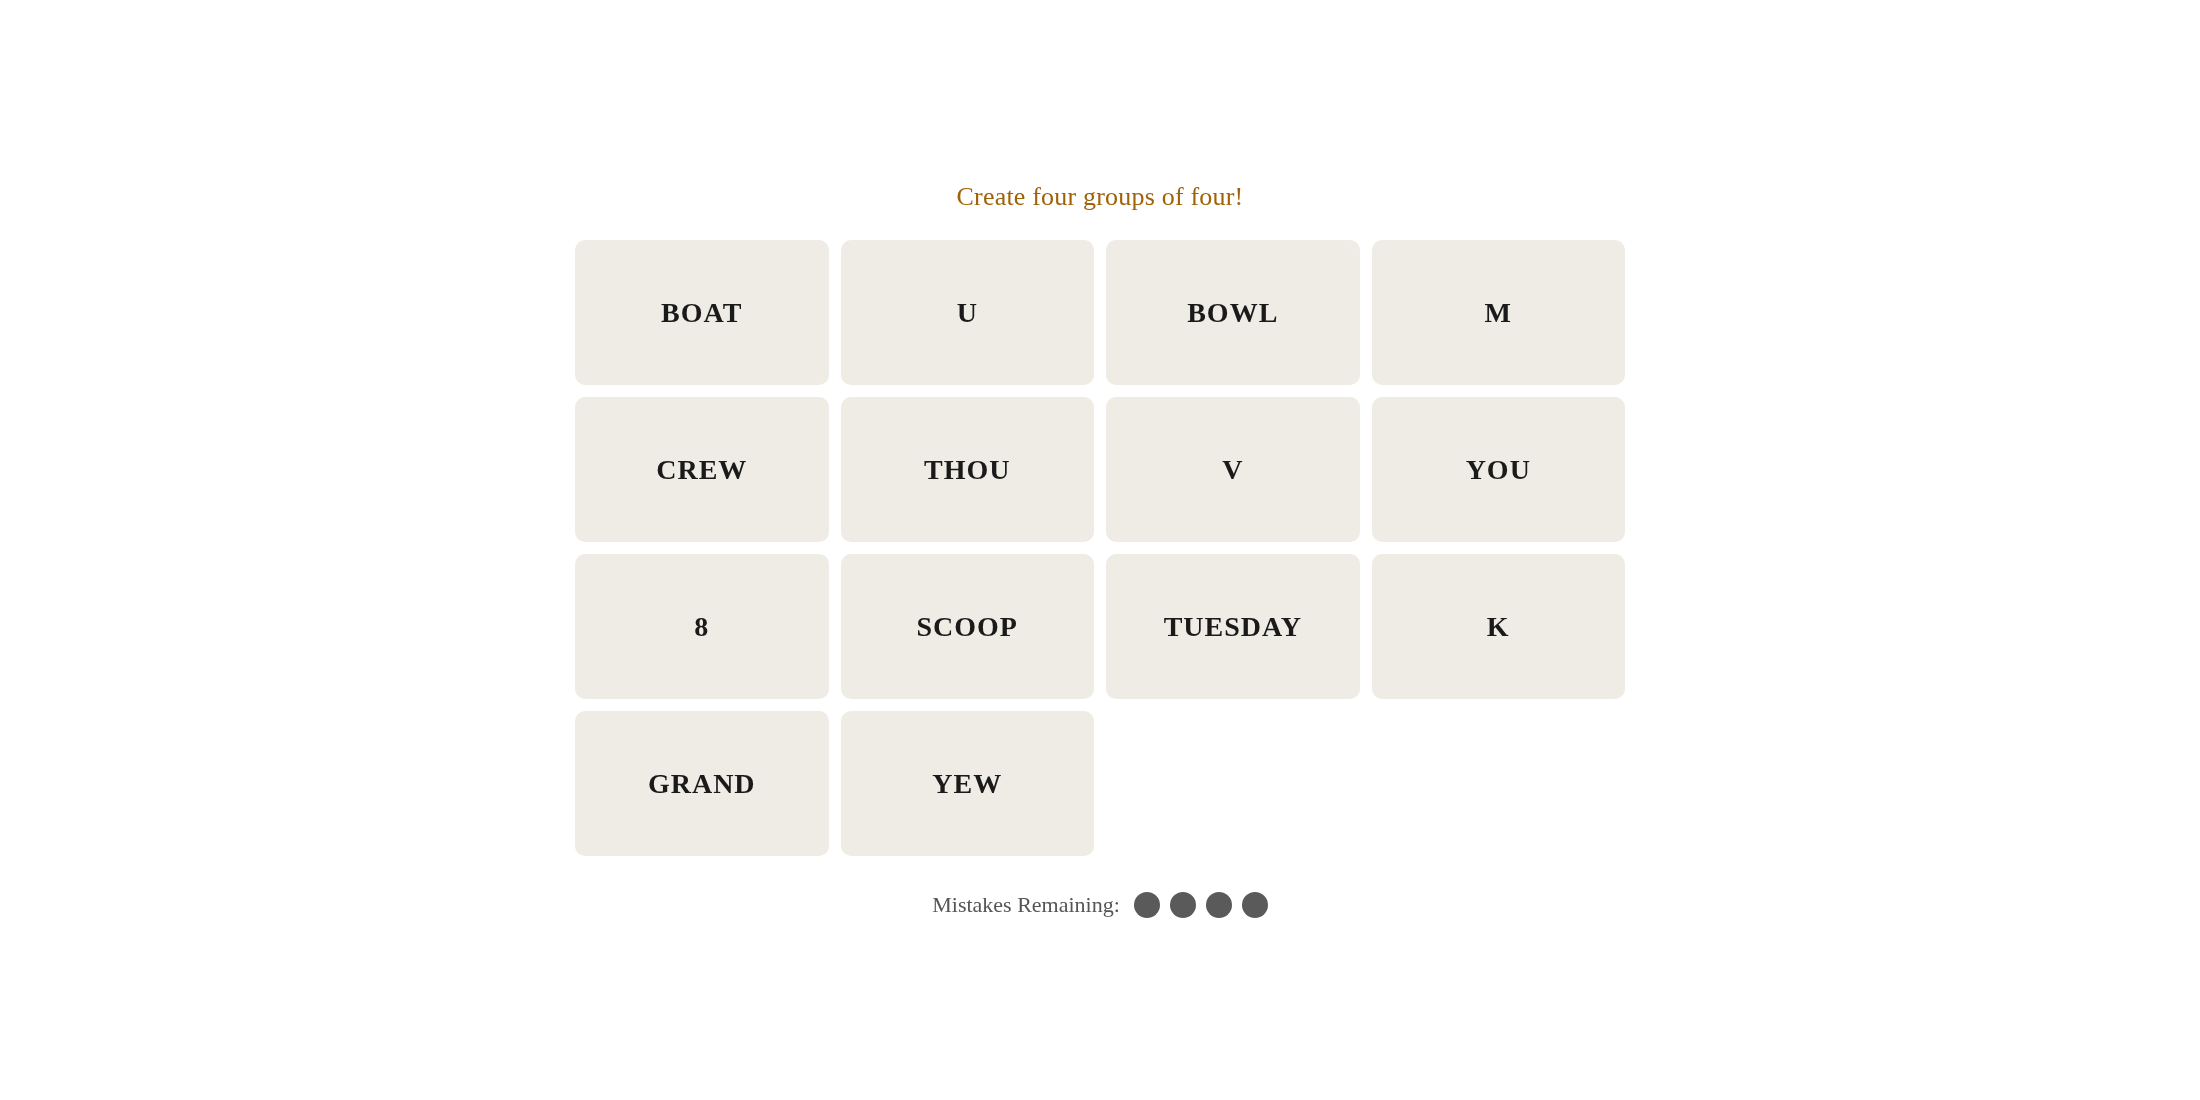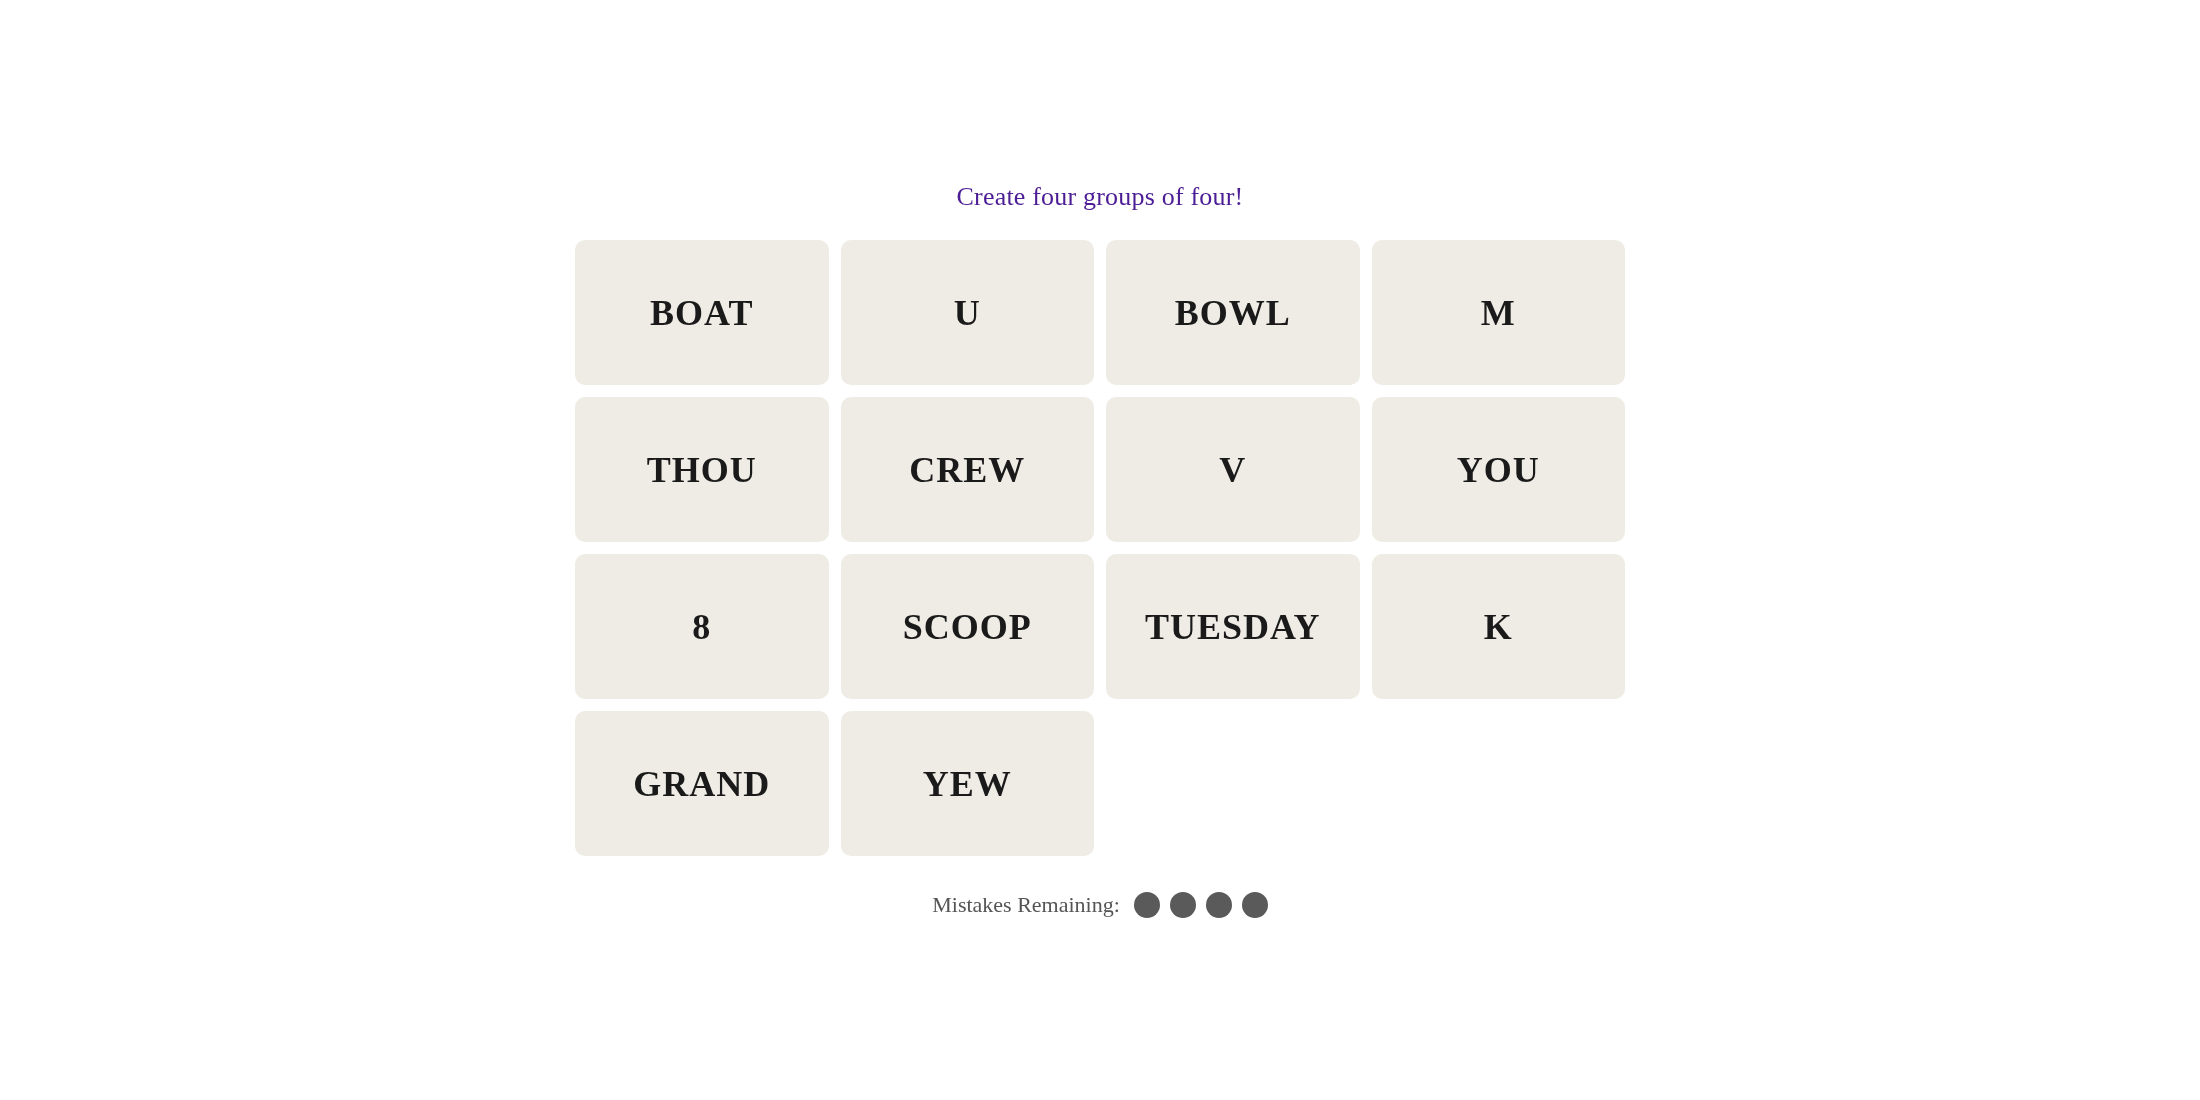--- a/index.html
+++ b/index.html
@@ -22,21 +22,21 @@
     .game-container {
       display: flex;
       flex-direction: column;
       align-items: center;
       gap: 28px;
       width: 1100px;
     }
 
     .subtitle {
       font-size: 26px;
-      color: #4c1d95;
+      color: #a16207;
       font-family: 'Georgia', serif;
       font-weight: 400;
       letter-spacing: 0.2px;
     }
 
     .grid {
       display: grid;
       grid-template-columns: repeat(4, 1fr);
       gap: 12px;
       width: 1050px;
@@ -48,21 +48,21 @@
       display: flex;
       justify-content: center;
       align-items: center;
       height: 145px;
       cursor: pointer;
       transition: background-color 0.15s;
       user-select: none;
     }
 
     .tile-label {
-      font-size: 36px;
+      font-size: 28px;
       font-weight: 700;
       color: #1a1a1a;
       font-family: 'Georgia', serif;
       letter-spacing: 1px;
     }
 
     .mistakes-row {
       display: flex;
       align-items: center;
       gap: 14px;
@@ -101,24 +101,24 @@
       <div class="tile">
         <span class="tile-label">U</span>
       </div>
       <div class="tile">
         <span class="tile-label">BOWL</span>
       </div>
       <div class="tile">
         <span class="tile-label">M</span>
       </div>
       <div class="tile">
-        <span class="tile-label">THOU</span>
+        <span class="tile-label">CREW</span>
       </div>
       <div class="tile">
-        <span class="tile-label">CREW</span>
+        <span class="tile-label">THOU</span>
       </div>
       <div class="tile">
         <span class="tile-label">V</span>
       </div>
       <div class="tile">
         <span class="tile-label">YOU</span>
       </div>
       <div class="tile">
         <span class="tile-label">8</span>
       </div>

